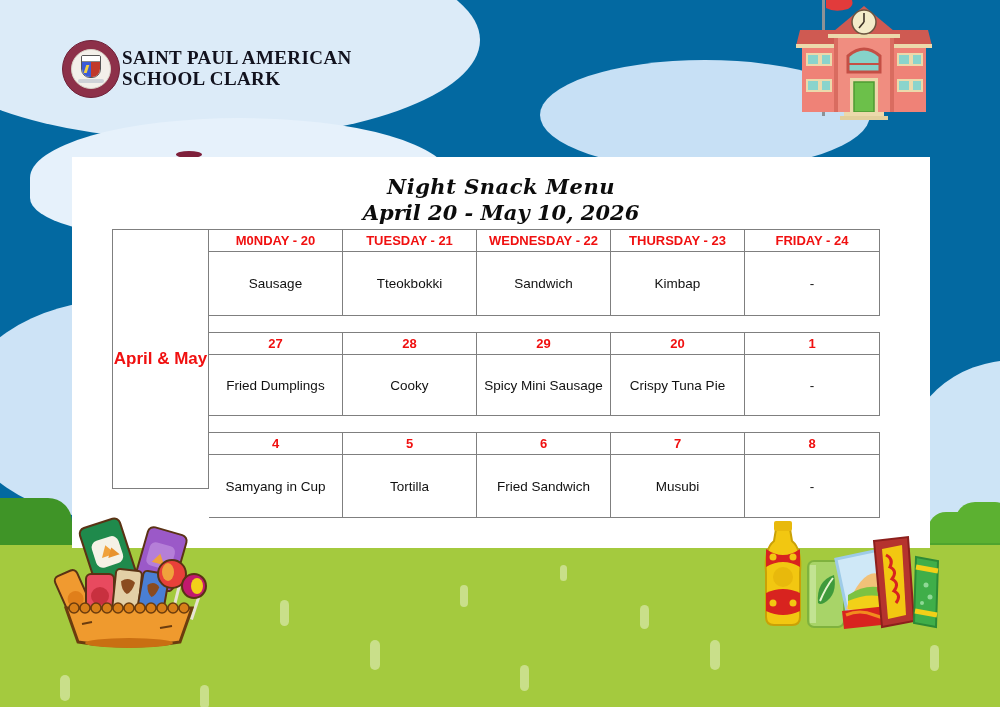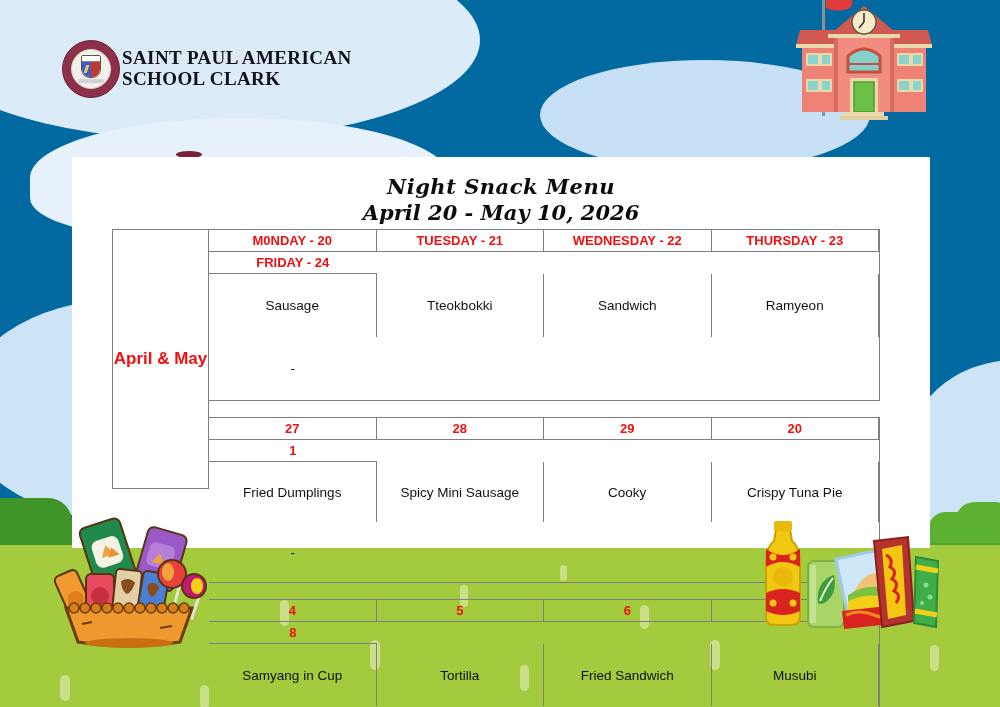--- a/index.html
+++ b/index.html
@@ -54,21 +54,21 @@
                    font-family:"DejaVu Serif", serif; font-style:italic; font-weight:bold;
                    font-size:21px; color:#0c0c0c; }
 
   
   .menu-table { position:absolute; left:40px; top:72px; width:768px; height:260px; display:flex; }
   .month-cell { width:97px; height:260px; border:1px solid #7f7f7f; display:flex; align-items:center; justify-content:center;
                 font-weight:bold; font-size:17px; color:#f01010; }
   .weeks-col { width:671px; display:flex; flex-direction:column; }
   .week-block { border:1px solid #7f7f7f; border-left:none; }
   .week-block + .week-block { margin-top:16px; }
-  .wk-row { display:grid; grid-template-columns:repeat(4, 1fr); }
+  .wk-row { display:grid; grid-template-columns:repeat(5, 1fr); }
   .wk-cell { border-right:1px solid #7f7f7f; display:flex; align-items:center; justify-content:center; text-align:center; }
   .wk-cell:last-child { border-right:none; }
   .day-row .wk-cell { height:22px; border-bottom:1px solid #7f7f7f; font-weight:bold; font-size:13px; color:#f01010; }
   .food-row .wk-cell { font-size:13.5px; color:#111; }
   .week-1 .food-row .wk-cell { height:63px; }
   .week-2 .food-row .wk-cell { height:60px; }
   .week-3 .food-row .wk-cell { height:62px; }
 
   
   .basket { position:absolute; left:48px; top:512px; width:162px; height:138px; }
@@ -180,37 +180,37 @@
             <div class="wk-cell">M0NDAY - 20</div>
             <div class="wk-cell">TUESDAY - 21</div>
             <div class="wk-cell">WEDNESDAY - 22</div>
             <div class="wk-cell">THURSDAY - 23</div>
             <div class="wk-cell">FRIDAY - 24</div>
           </div>
           <div class="wk-row food-row">
             <div class="wk-cell">Sausage</div>
             <div class="wk-cell">Tteokbokki</div>
             <div class="wk-cell">Sandwich</div>
-            <div class="wk-cell">Ramyeon</div>
+            <div class="wk-cell">Kimbap</div>
             <div class="wk-cell">-</div>
           </div>
         </div>
 
         <div class="week-block week-2">
           <div class="wk-row day-row">
             <div class="wk-cell">27</div>
             <div class="wk-cell">28</div>
             <div class="wk-cell">29</div>
             <div class="wk-cell">20</div>
             <div class="wk-cell">1</div>
           </div>
           <div class="wk-row food-row">
             <div class="wk-cell">Fried Dumplings</div>
+            <div class="wk-cell">Cooky</div>
             <div class="wk-cell">Spicy Mini Sausage</div>
-            <div class="wk-cell">Cooky</div>
             <div class="wk-cell">Crispy Tuna Pie</div>
             <div class="wk-cell">-</div>
           </div>
         </div>
 
         <div class="week-block week-3">
           <div class="wk-row day-row">
             <div class="wk-cell">4</div>
             <div class="wk-cell">5</div>
             <div class="wk-cell">6</div>

